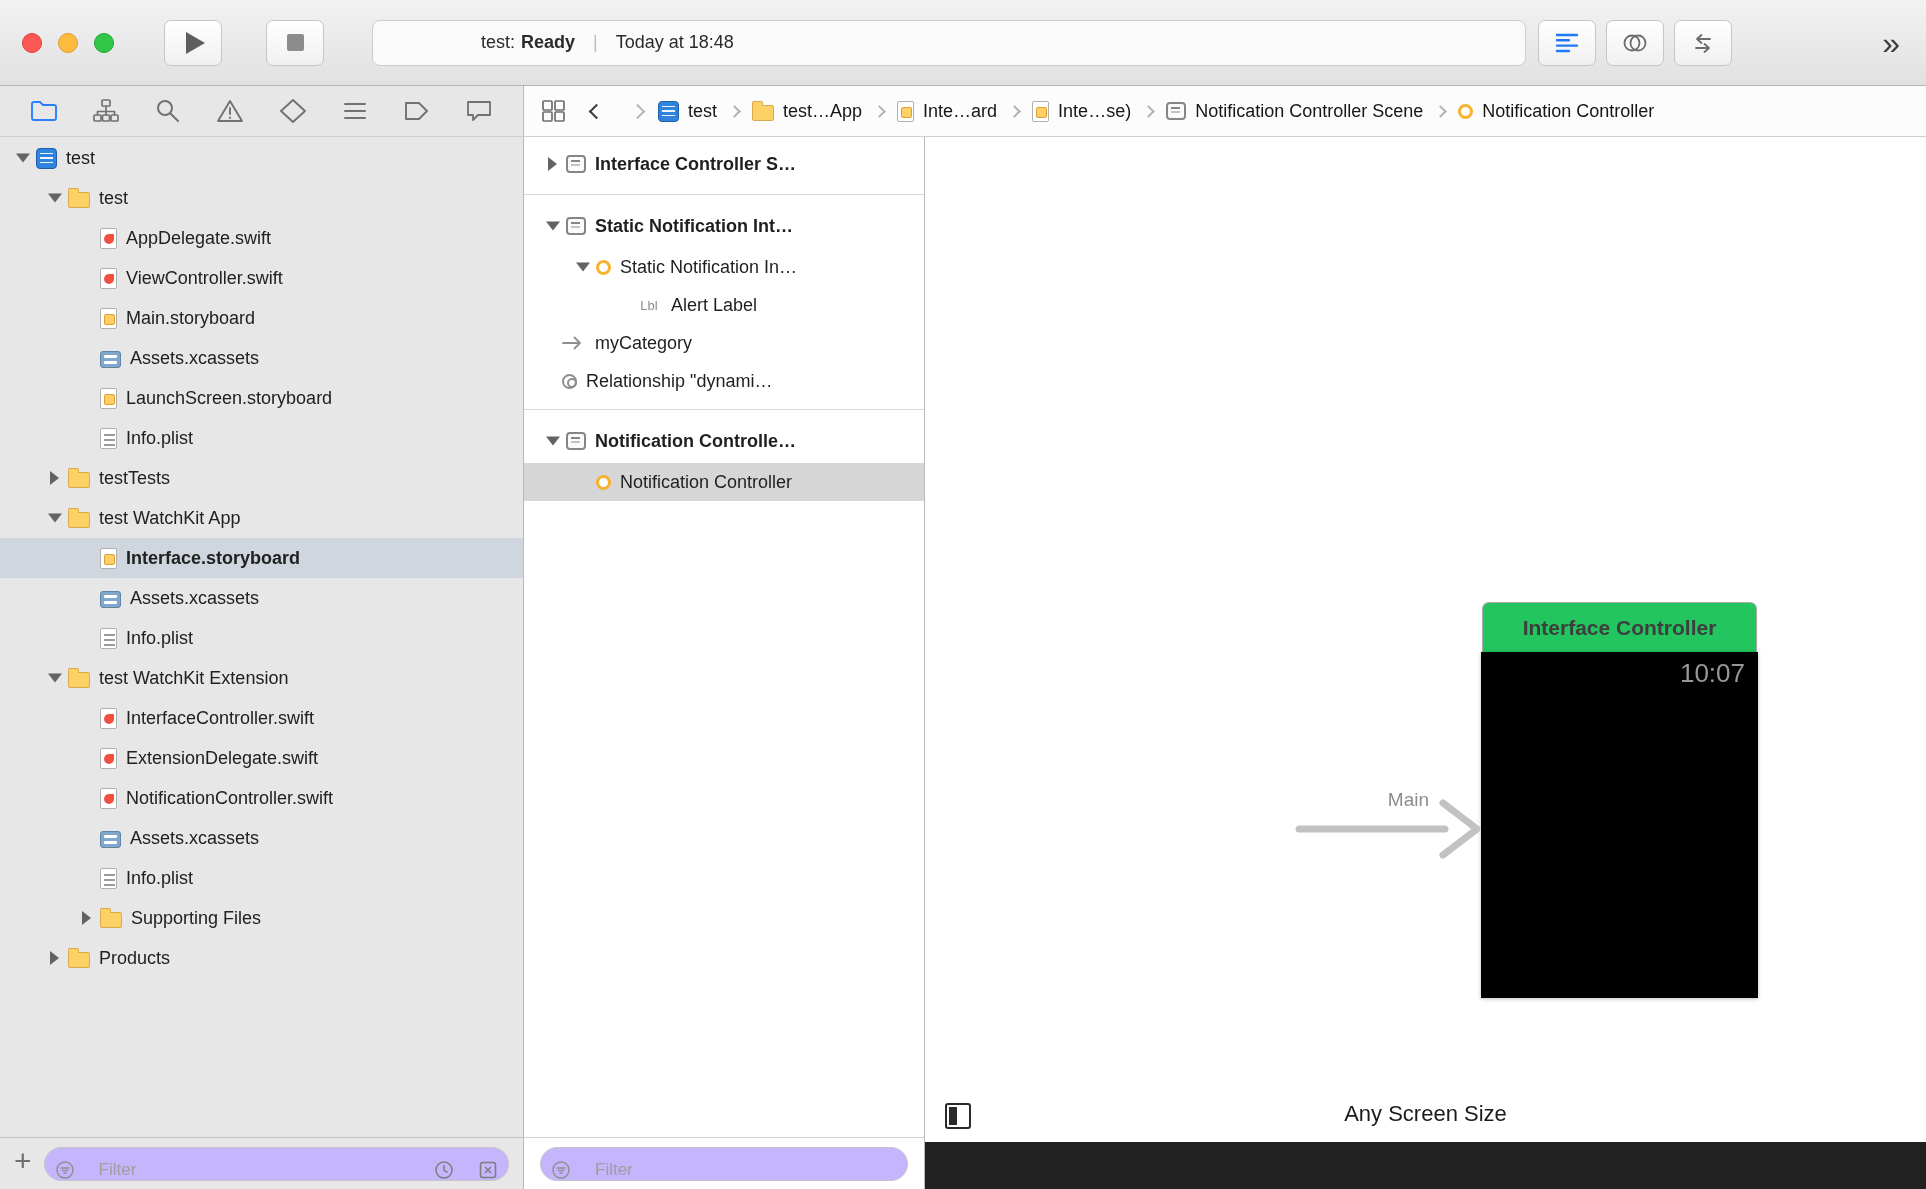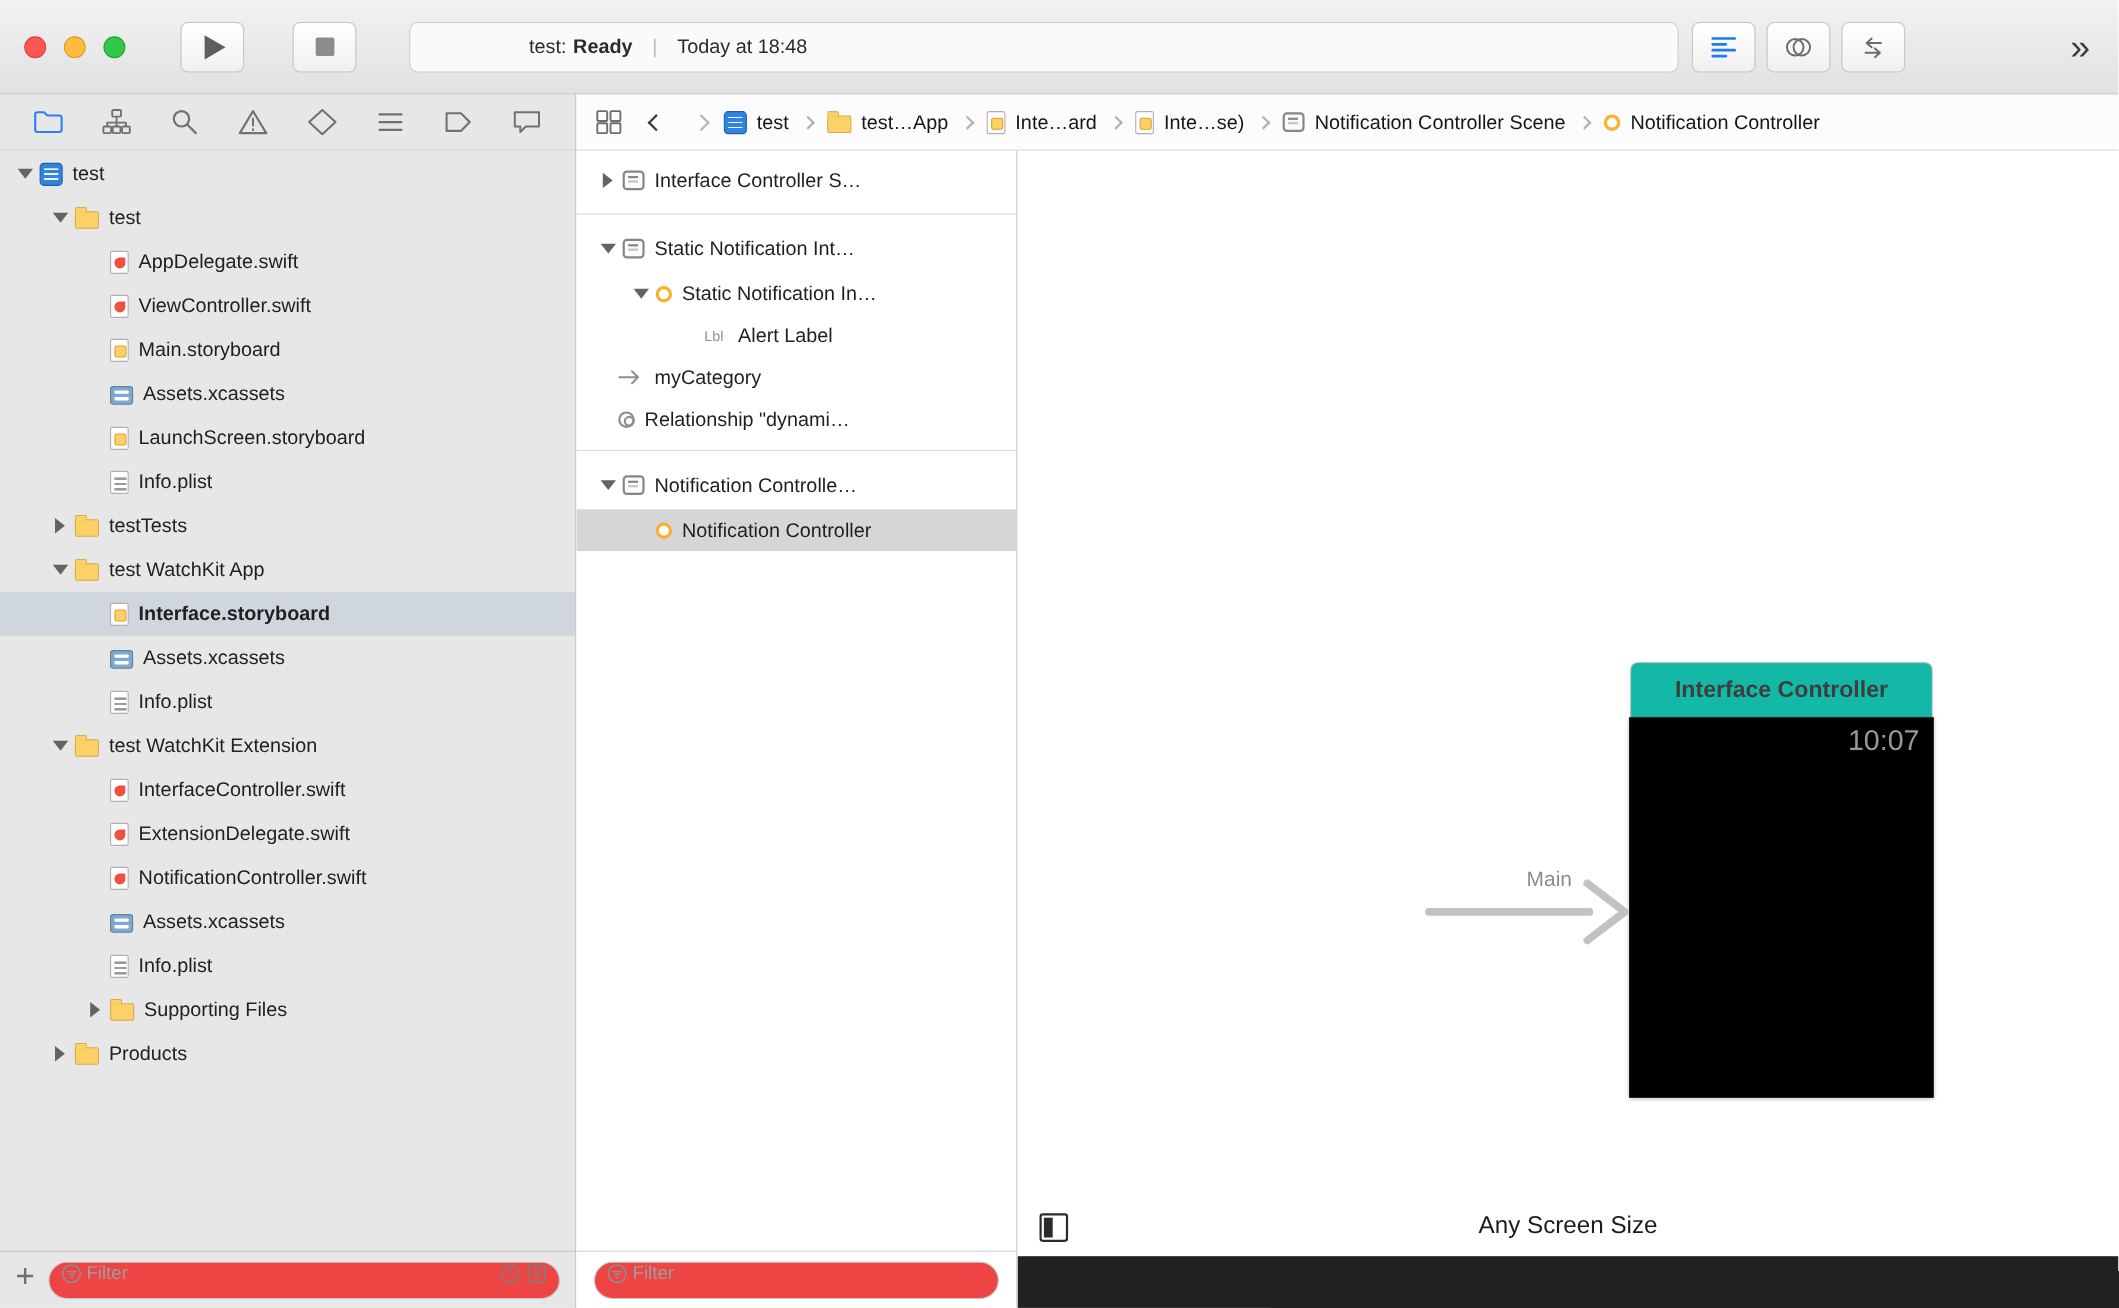--- a/index.html
+++ b/index.html
@@ -60,39 +60,39 @@
   .lvl0{padding-left:12px}.lvl1{padding-left:44px}.lvl2{padding-left:76px}
   .row .lbl{margin-left:9px}
   .row.sel{background:#d0d6de}
   .row.sel .lbl{font-weight:bold}
   .tri{width:24px;height:100%;position:relative;flex:0 0 24px}
   .tri.open::before{content:"";position:absolute;left:4px;top:50%;transform:translateY(-50%);border-left:7px solid transparent;border-right:7px solid transparent;border-top:9px solid #636363}
   .tri.closed::before{content:"";position:absolute;left:6px;top:50%;transform:translateY(-50%);border-top:7px solid transparent;border-bottom:7px solid transparent;border-left:9px solid #636363}
 
   .filterbar{position:absolute;bottom:0;left:0;width:100%;height:52px;border-top:1px solid #c3c3c3;display:flex;align-items:center;padding:0 14px;gap:12px}
   .plus{font-size:30px;color:#6f6f6f;line-height:1;margin-top:-5px;cursor:default}
-  .ffield{flex:1;height:34px;background:#ef4444;border:1px solid #c6c6c6;border-radius:17px;display:flex;align-items:flex-start;padding:0 10px;gap:4px}
+  .ffield{flex:1;height:34px;background:#c4b5fd;border:1px solid #c6c6c6;border-radius:17px;display:flex;align-items:flex-end;padding:0 10px;gap:24px}
   .ffield input{border:none;outline:none;flex:1;font-size:17px;font-family:inherit;color:#333;background:transparent;min-width:20px}
   .ffield input::placeholder{color:#9e9e9e}
 
   
   .outline{position:absolute;left:524px;top:137px;width:401px;height:1052px;background:#fff;border-right:1px solid #b9b9b9;overflow:hidden}
   .o-row{height:38px;display:flex;align-items:center;font-size:18px;color:#1f1f1f;white-space:nowrap}
-  .o-row.group{font-weight:normal;height:44px}
+  .o-row.group{font-weight:bold;height:44px}
   .o-row.first{height:54px}
   .o-lvl0{padding-left:18px}.o-lvl1{padding-left:48px}.o-lvl2{padding-left:38px}.o-lvl3{padding-left:112px}
   .o-row .lbl{margin-left:9px}
   .o-row.sel{background:#d6d6d6}
   .o-sep{height:1px;background:#d8d8d8;margin:3px 0}
   .o-gap{height:6px}
   .o-filterbar{position:absolute;bottom:0;left:0;right:0;height:52px;border-top:1px solid #d2d2d2;display:flex;align-items:center;padding:0 16px;background:#fff}
 
   
   .canvas{position:absolute;left:925px;top:137px;width:1001px;height:1052px;background:#fff;overflow:hidden}
-  .scene-header{position:absolute;left:557px;top:465px;width:275px;height:50px;background:#14b8a6;border:1px solid #ababab;border-bottom:none;border-radius:7px 7px 0 0;display:flex;align-items:center;justify-content:center;font-size:21px;font-weight:bold;color:#3e3e3e;box-shadow:0 1px 3px rgba(0,0,0,.08)}
+  .scene-header{position:absolute;left:557px;top:465px;width:275px;height:50px;background:#22c55e;border:1px solid #ababab;border-bottom:none;border-radius:7px 7px 0 0;display:flex;align-items:center;justify-content:center;font-size:21px;font-weight:bold;color:#3e3e3e;box-shadow:0 1px 3px rgba(0,0,0,.08)}
   .watch-screen{position:absolute;left:556px;top:515px;width:277px;height:346px;background:#000;box-shadow:0 1px 4px rgba(0,0,0,.25)}
   .watch-time{position:absolute;right:13px;top:6px;color:#97979b;font-size:26px}
   .main-label{position:absolute;left:412px;top:652px;width:92px;text-align:right;color:#8d8d8d;font-size:19px}
   .entry-arrow{position:absolute;left:370px;top:648px}
   .vary-icon{position:absolute;left:20px;top:966px;width:26px;height:26px;border:2px solid #2a2a2a;border-radius:3px;cursor:default}
   .vary-icon::after{content:"";position:absolute;left:2px;top:2px;bottom:2px;width:8px;background:#2a2a2a}
   .size-label{position:absolute;left:0;right:0;top:964px;text-align:center;font-size:22px;color:#1b1b1b;cursor:default}
   .bottom-strip{position:absolute;left:0;bottom:0;width:100%;height:47px;background:#212121}
 </style>
 </head>

